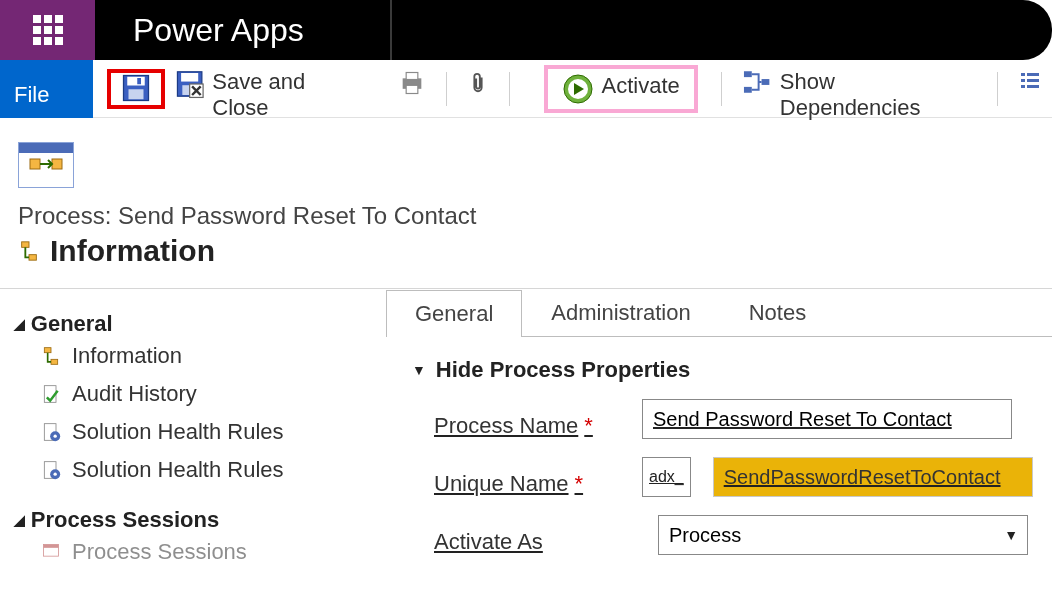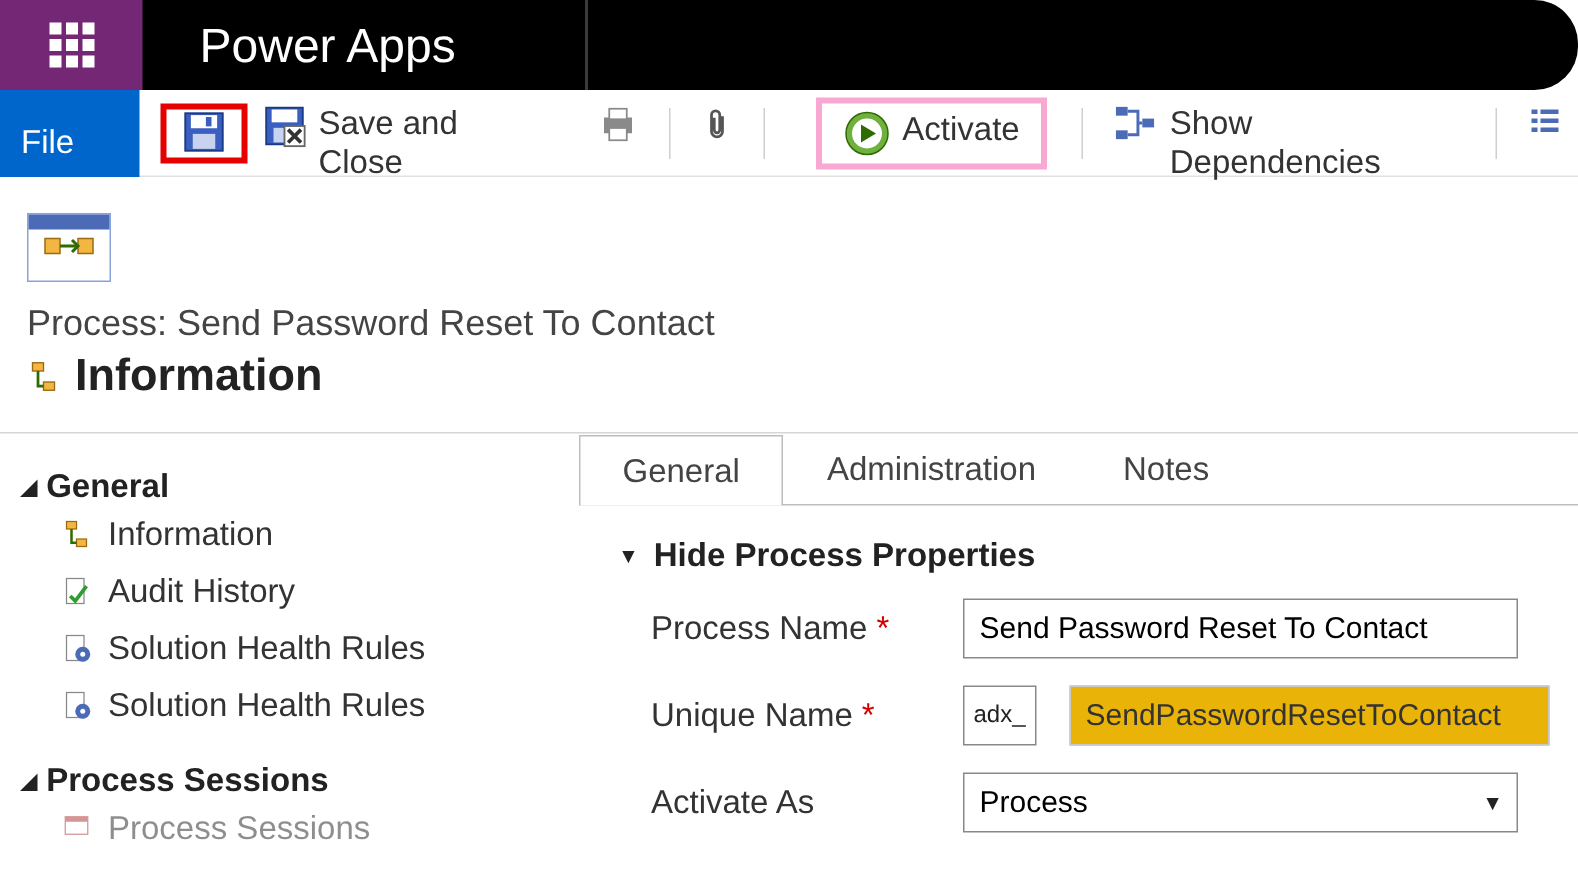--- a/index.html
+++ b/index.html
@@ -40,27 +40,27 @@
   .nav-item .ic{ width:22px; height:22px; display:inline-flex; align-items:center; justify-content:center;}
 
   
   .main { flex:1; border-top:1px solid #d6d6d6; padding:0 0 0 18px; position:relative;}
   .tabs { display:flex; border-bottom:1px solid #bdbdbd; margin-top:0;}
   .tab { padding:10px 28px; font-size:22px; color:#444; border:1px solid transparent; border-bottom:none; cursor:pointer;}
   .tab.active{ border-color:#bdbdbd; background:#fff; position:relative; top:1px;text-align:center;}
   .section-toggle{ display:flex; align-items:center; gap:10px; font-size:22px; font-weight:700; margin:20px 0 16px 26px;}
   .section-toggle .tri{ font-size:14px;}
   .form-grid{ margin-left:48px; }
-  .form-row{ display:flex; align-items:center; margin-bottom:18px; gap:22px;}
+  .form-row{ display:flex; align-items:flex-end; margin-bottom:18px; gap:22px;text-decoration:underline;}
   .form-label{ width:186px; font-size:22px; color:#333;}
   .req{ color:#d40000; margin-left:6px;}
   .form-input{ height:40px; border:1px solid #888; font-size:20px; padding:0 10px; min-width:370px; background:#fff;}
   .prefix-box{ height:40px; border:1px solid #888; font-size:16px; padding:0 6px; display:flex; align-items:center; background:#fff;}
   .readonly-box{ height:40px; border:1px solid #c8c8c8; background:#eab308; font-size:20px; padding:0 10px; min-width:320px; display:flex; align-items:center; color:#333;}
-  .select-wrap{ position:relative; min-width:370px;}
+  .select-wrap{ position:relative; min-width:370px;margin-left:16px;}
   .select-wrap select{ width:100%; height:40px; border:1px solid #888; font-size:20px; padding:0 10px; background:#fff; appearance:none;}
   .select-wrap::after{content:"▼"; position:absolute; right:10px; top:50%; transform:translateY(-50%); font-size:14px; pointer-events:none;}
 
   
   svg{display:block;}
 </style>
 </head>
 <body>
 
 <div class="topbar">

